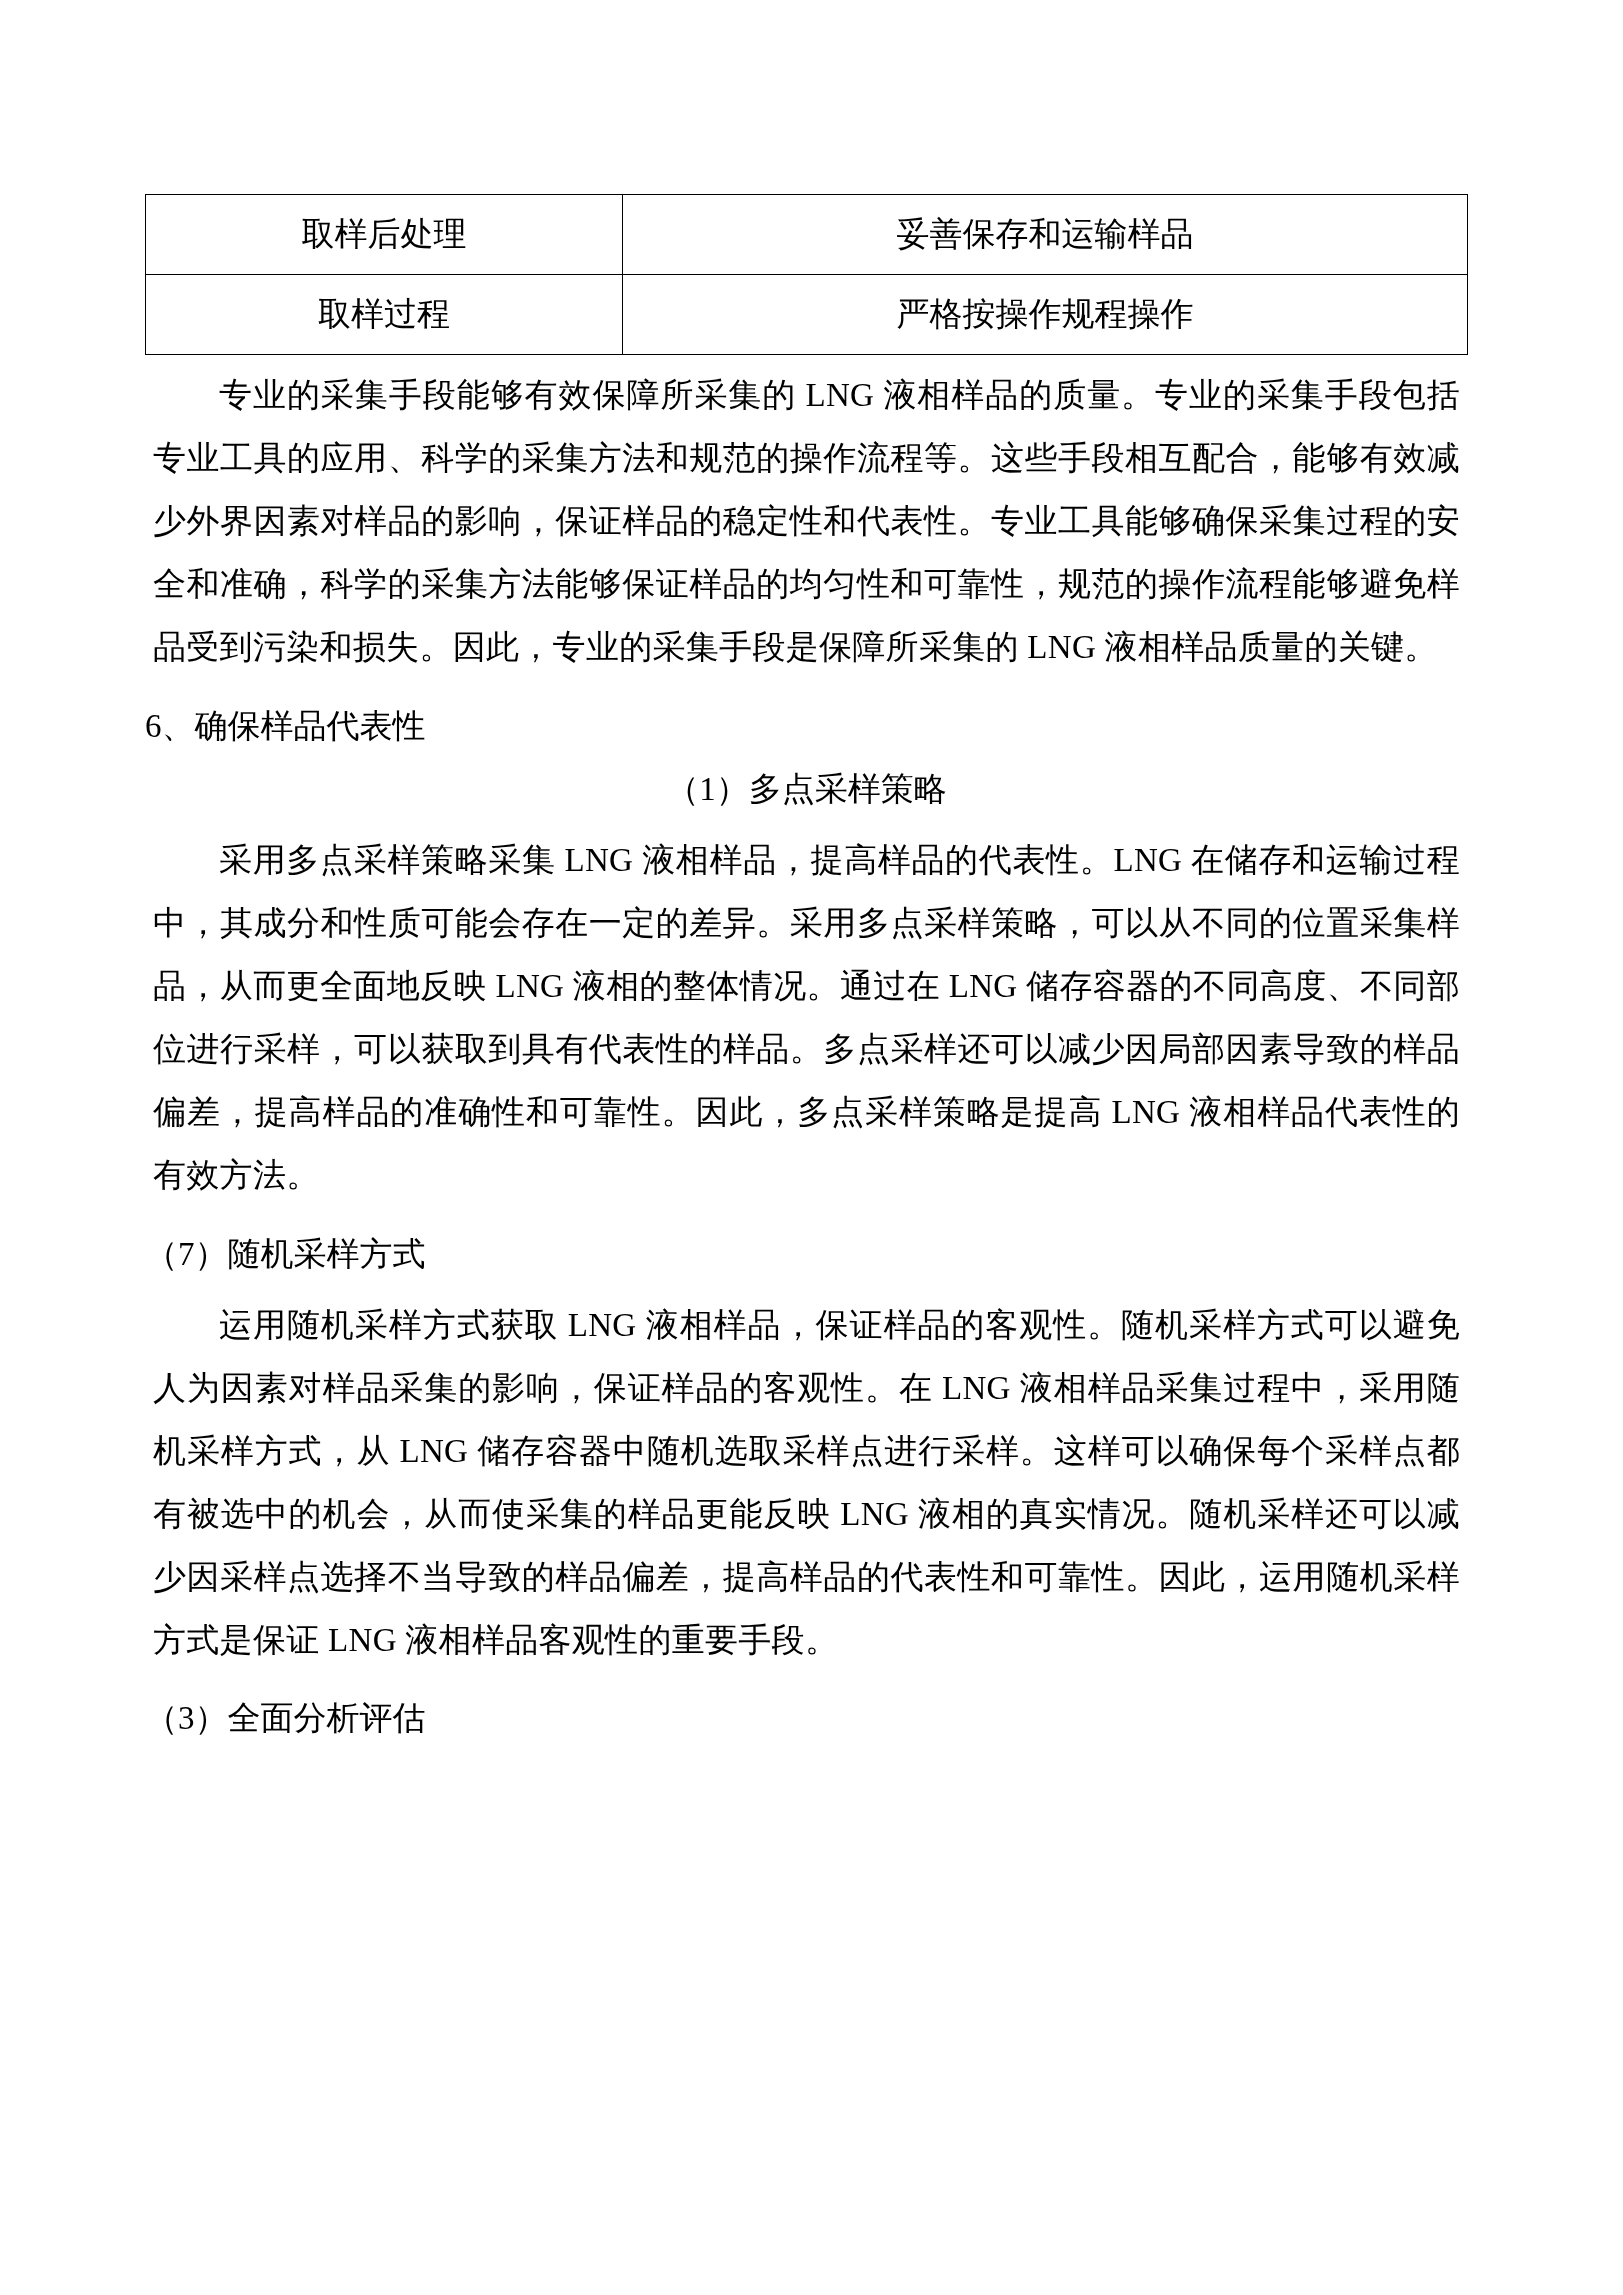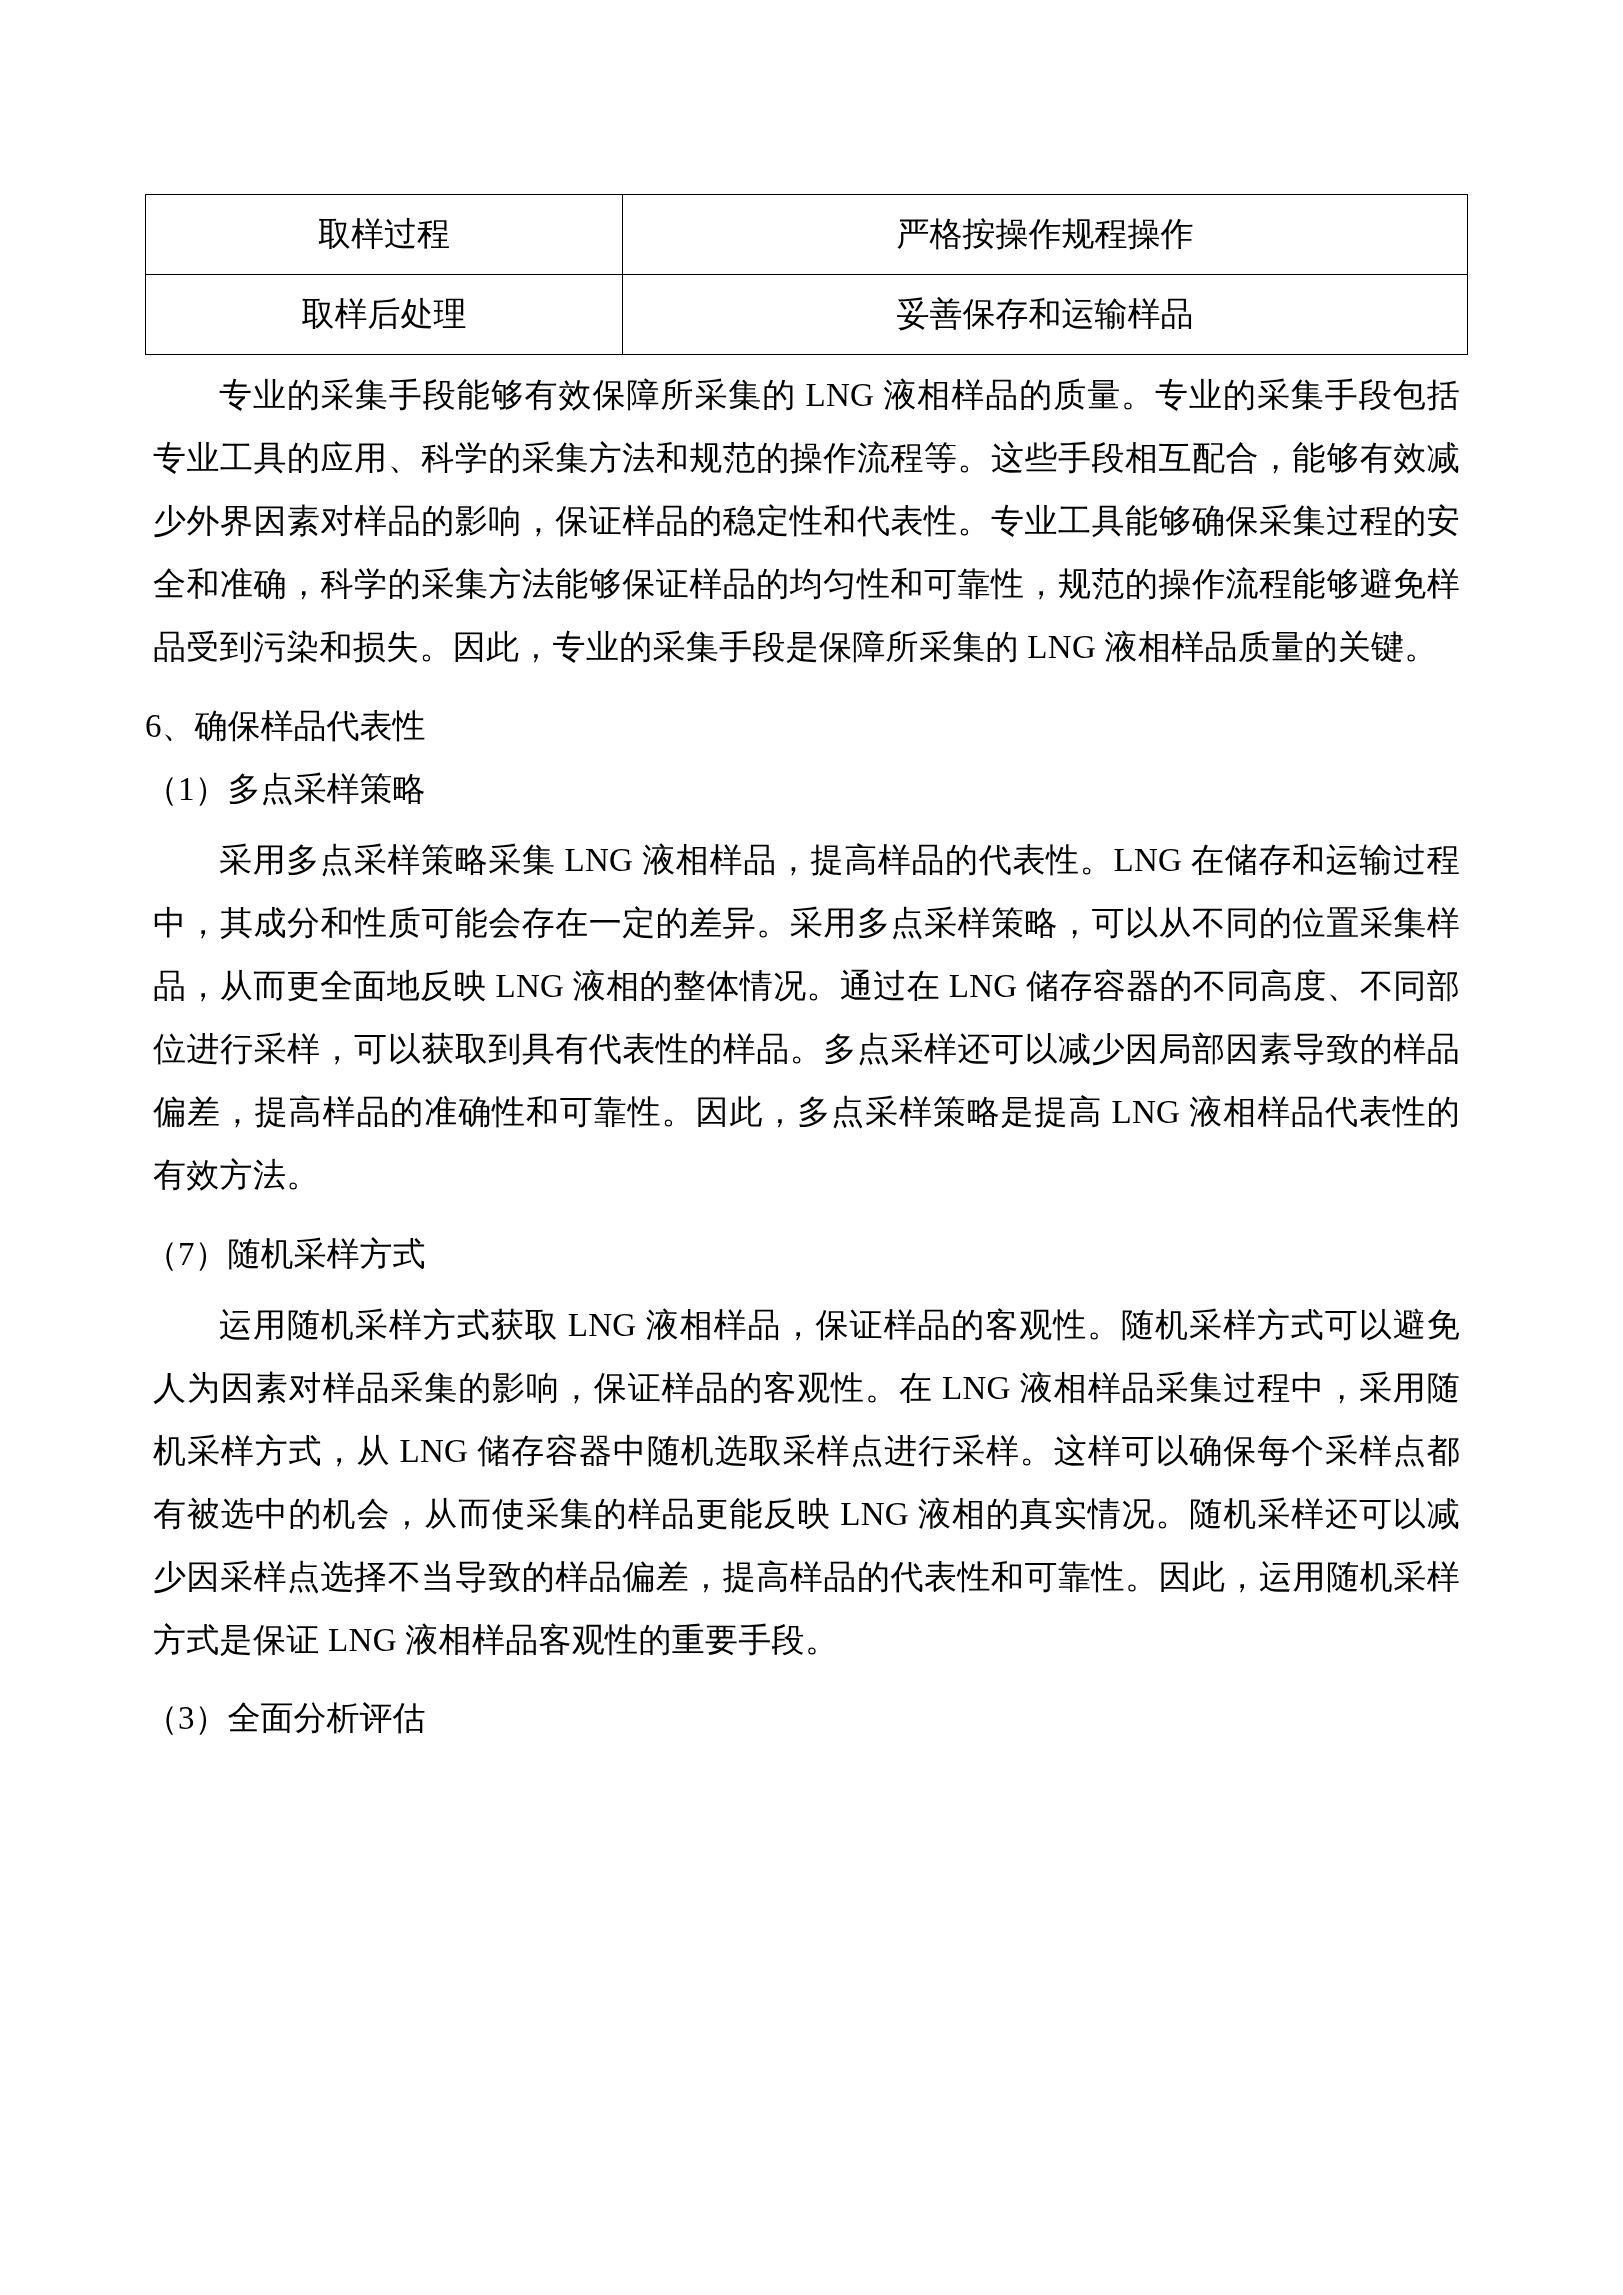--- a/index.html
+++ b/index.html
@@ -39,46 +39,47 @@
   }
   .heading {
     margin: 15.7px 0 0 0;
     font-weight: normal;
     font-size: 33px;
     line-height: 63px;
     text-indent: 0;
   }
   .heading.tight {
     margin-top: 0;
+    text-align: center;
   }
   .heading.first {
     margin-top: 0;
   }
   p.para {
     margin: 8px;
     text-indent: 2em;
     text-align: justify;
     text-justify: inter-ideograph;
     letter-spacing: 0.3px;
   }
 </style>
 </head>
 <body>
 
 <div class="page">
 
   <table class="doc-table">
     <tbody>
       <tr>
+        <td class="col-label">取样后处理</td>
+        <td>妥善保存和运输样品</td>
+      </tr>
+      <tr>
         <td class="col-label">取样过程</td>
         <td>严格按操作规程操作</td>
-      </tr>
-      <tr>
-        <td class="col-label">取样后处理</td>
-        <td>妥善保存和运输样品</td>
       </tr>
     </tbody>
   </table>
 
   <p class="para">专业的采集手段能够有效保障所采集的 LNG 液相样品的质量。专业的采集手段包括专业工具的应用、科学的采集方法和规范的操作流程等。这些手段相互配合，能够有效减少外界因素对样品的影响，保证样品的稳定性和代表性。专业工具能够确保采集过程的安全和准确，科学的采集方法能够保证样品的均匀性和可靠性，规范的操作流程能够避免样品受到污染和损失。因此，专业的采集手段是保障所采集的 LNG 液相样品质量的关键。</p>
 
   <div class="heading">6、确保样品代表性</div>
 
   <div class="heading tight">（1）多点采样策略</div>
   <p class="para">采用多点采样策略采集 LNG 液相样品，提高样品的代表性。LNG 在储存和运输过程中，其成分和性质可能会存在一定的差异。采用多点采样策略，可以从不同的位置采集样品，从而更全面地反映 LNG 液相的整体情况。通过在 LNG 储存容器的不同高度、不同部位进行采样，可以获取到具有代表性的样品。多点采样还可以减少因局部因素导致的样品偏差，提高样品的准确性和可靠性。因此，多点采样策略是提高 LNG 液相样品代表性的有效方法。</p>

